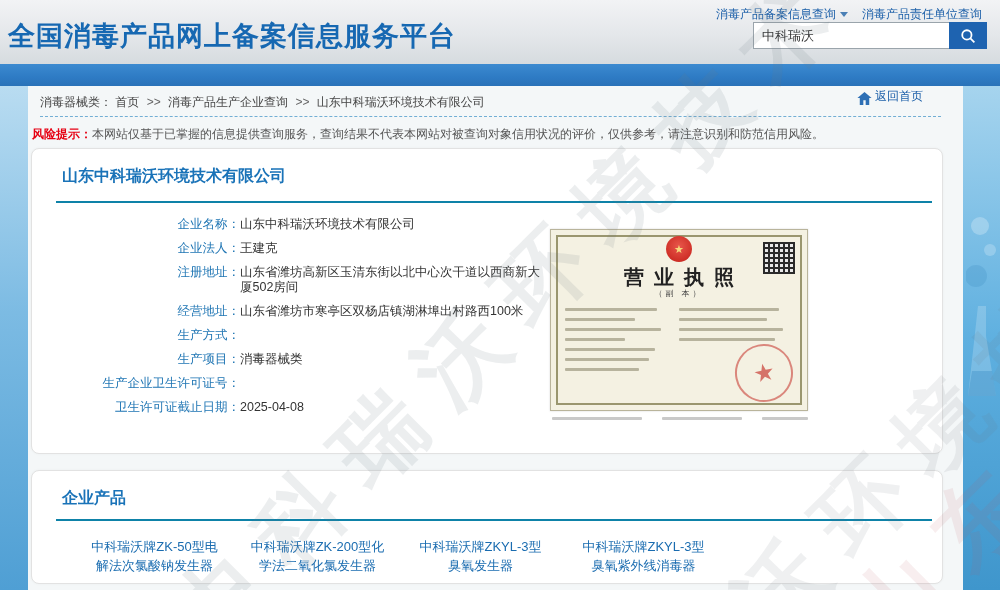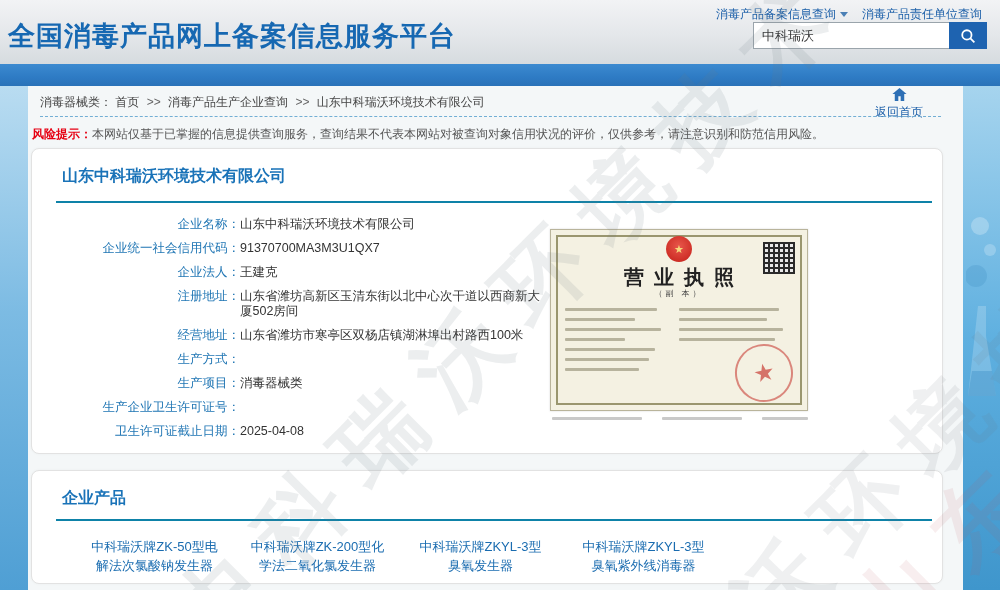--- a/index.html
+++ b/index.html
@@ -35,21 +35,21 @@
   .flask { position:absolute; right:2px; top:120px; opacity:.55; }
 
   
   .main { position:absolute; left:28px; top:86px; width:935px; height:504px;
           background:#f4f7f8; z-index:2; }
 
   .breadcrumb-row { position:absolute; left:12px; right:12px; top:8px; height:20px; font-size:12px; color:#444; }
   .breadcrumb-row a { color:#444; text-decoration:none; cursor:pointer; }
   .crumb-sep { margin:0 4px; color:#666; }
   .back-home { position:absolute; right:40px; top:2px; color:#1a5ea8; font-size:12px;
-               display:flex; align-items:center; gap:3px; cursor:pointer; text-decoration:none;flex-direction:column; }
+               display:flex; align-items:flex-end; gap:3px; cursor:pointer; text-decoration:none; }
   .dashed-sep { position:absolute; left:12px; right:22px; top:30px; border-top:1px dashed #72aed4; }
 
   .risk { position:absolute; left:4px; right:12px; top:40px; font-size:12px; color:#555; }
   .risk b { color:#e60012; font-weight:bold; }
 
   .panel { position:absolute; left:3px; right:20px; background:#fff; border:1px solid #e2e2e2;
            border-radius:8px; box-shadow:0 0 3px rgba(0,0,0,.04); }
   .panel-1 { top:62px; height:306px; }
   .panel-2 { top:384px; height:114px; }
   .panel-title { margin:17px 0 0 30px; font-size:16px; font-weight:bold; color:#1a73b8; }
@@ -163,24 +163,20 @@
     <div class="panel panel-1">
       <div class="panel-title">山东中科瑞沃环境技术有限公司</div>
       <div class="teal-rule rule-1"></div>
 
       <div class="fields">
         <div class="frow">
           <span class="flabel">企业名称：</span>
           <span class="fvalue">山东中科瑞沃环境技术有限公司</span>
         </div>
         <div class="frow">
-          <span class="flabel">企业统一社会信用代码：</span>
-          <span class="fvalue">91370700MA3M3U1QX7</span>
-        </div>
-        <div class="frow">
           <span class="flabel">企业法人：</span>
           <span class="fvalue">王建克</span>
         </div>
         <div class="frow">
           <span class="flabel">注册地址：</span>
           <span class="fvalue">山东省潍坊高新区玉清东街以北中心次干道以西商新大厦502房间</span>
         </div>
         <div class="frow">
           <span class="flabel">经营地址：</span>
           <span class="fvalue">山东省潍坊市寒亭区双杨店镇湖淋埠出村路西100米</span>

